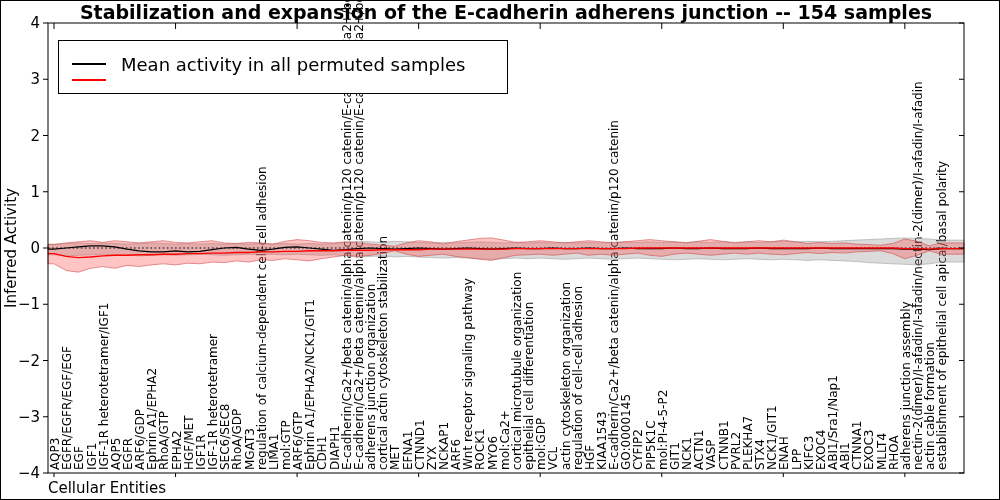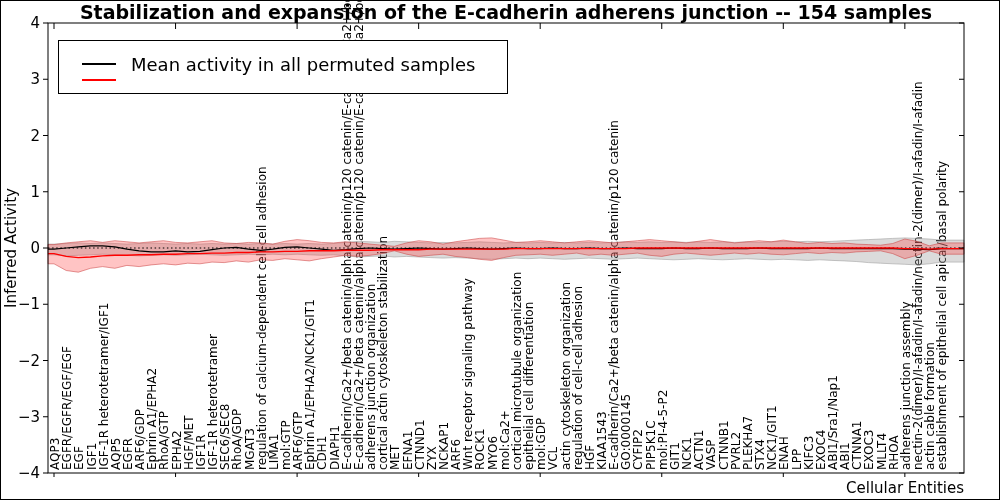--- a/index.html
+++ b/index.html
@@ -10,29 +10,29 @@
   }
   .title{
     position:absolute;left:47px;top:0px;width:916px;text-align:center;
     font-size:19px;white-space:nowrap;z-index:1;font-weight:bold;
   }
   .ylab{
     position:absolute;left:10px;top:247px;transform:translate(-50%,-50%) rotate(-90deg);
     font-size:15px;white-space:nowrap;z-index:1;
   }
   .xlab{
-    position:absolute;left:47px;top:478px;width:916px;text-align:right;
+    position:absolute;left:47px;top:478px;width:916px;text-align:left;
     font-size:15px;z-index:4;
   }
   svg.plot{position:absolute;left:0;top:0;z-index:2;}
   .legend{
     position:absolute;left:57px;top:39px;width:450px;height:54px;
     background:#fff;border:1px solid #000;z-index:3;
     display:flex;flex-direction:column;justify-content:center;gap:4px;
-    padding-left:23px;box-sizing:border-box;
+    padding-left:13px;box-sizing:border-box;
   }
   .lrow{display:flex;align-items:center;gap:15px;}
   .lsample{display:inline-block;width:34px;height:0;border-top-width:2px;border-top-style:solid;}
   .ltext{font-size:18px;white-space:nowrap;}
 </style>
 </head>
 <body>
 
 <div class="figure">
   <div class="title">Stabilization and expansion of the E-cadherin adherens junction -- 154 samples</div>

